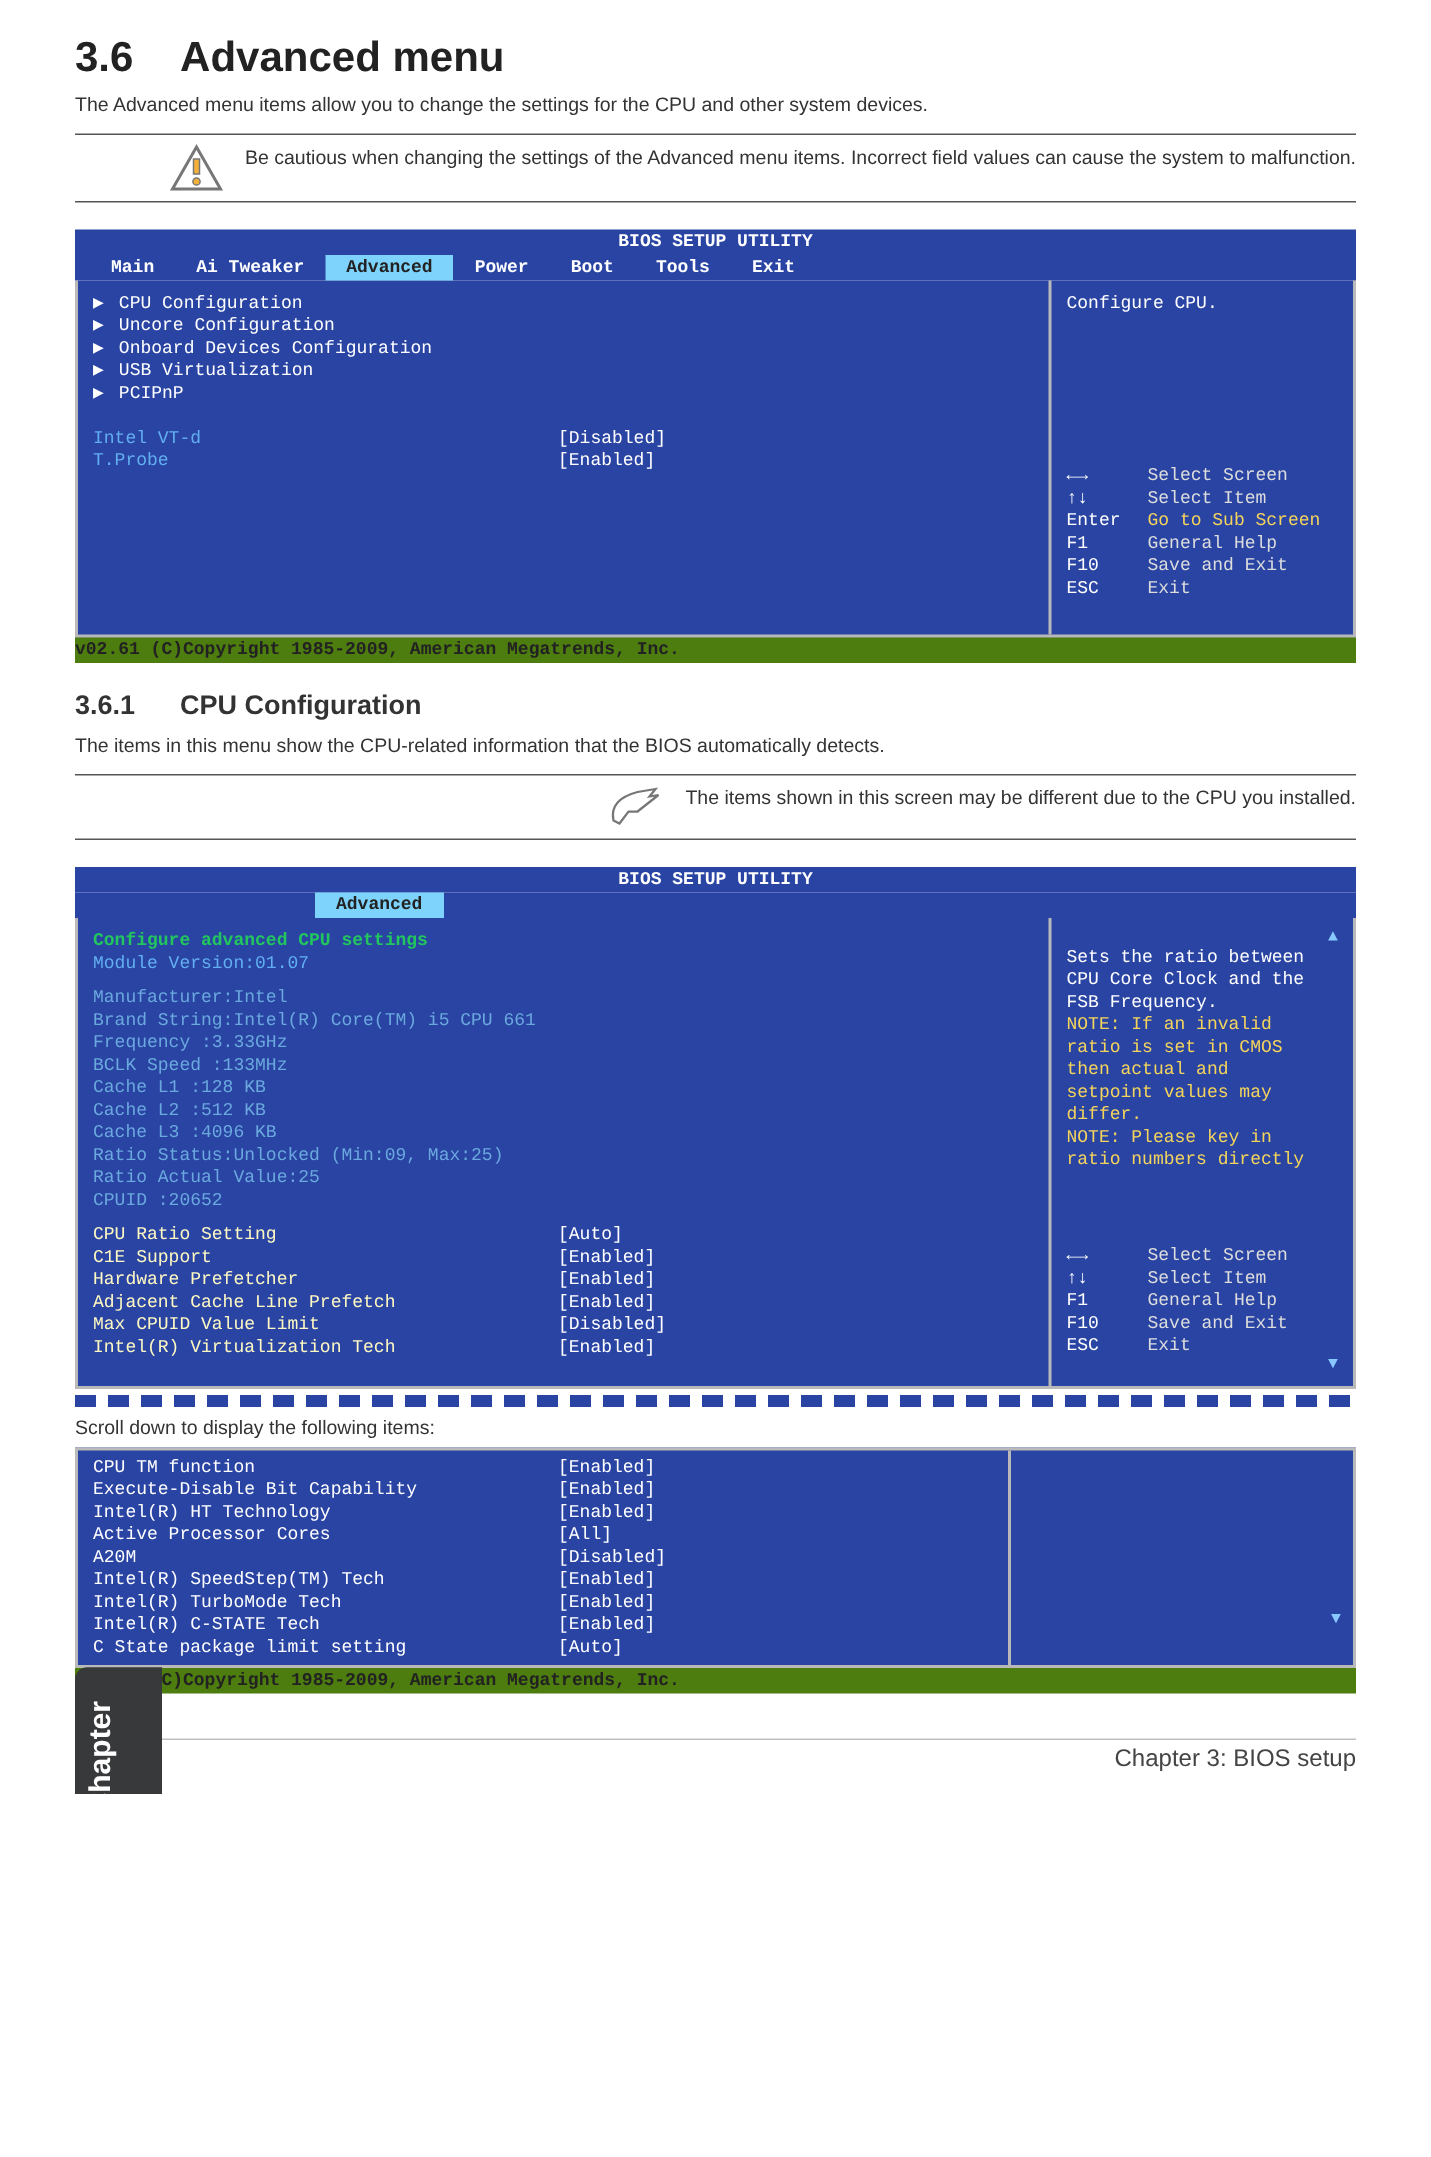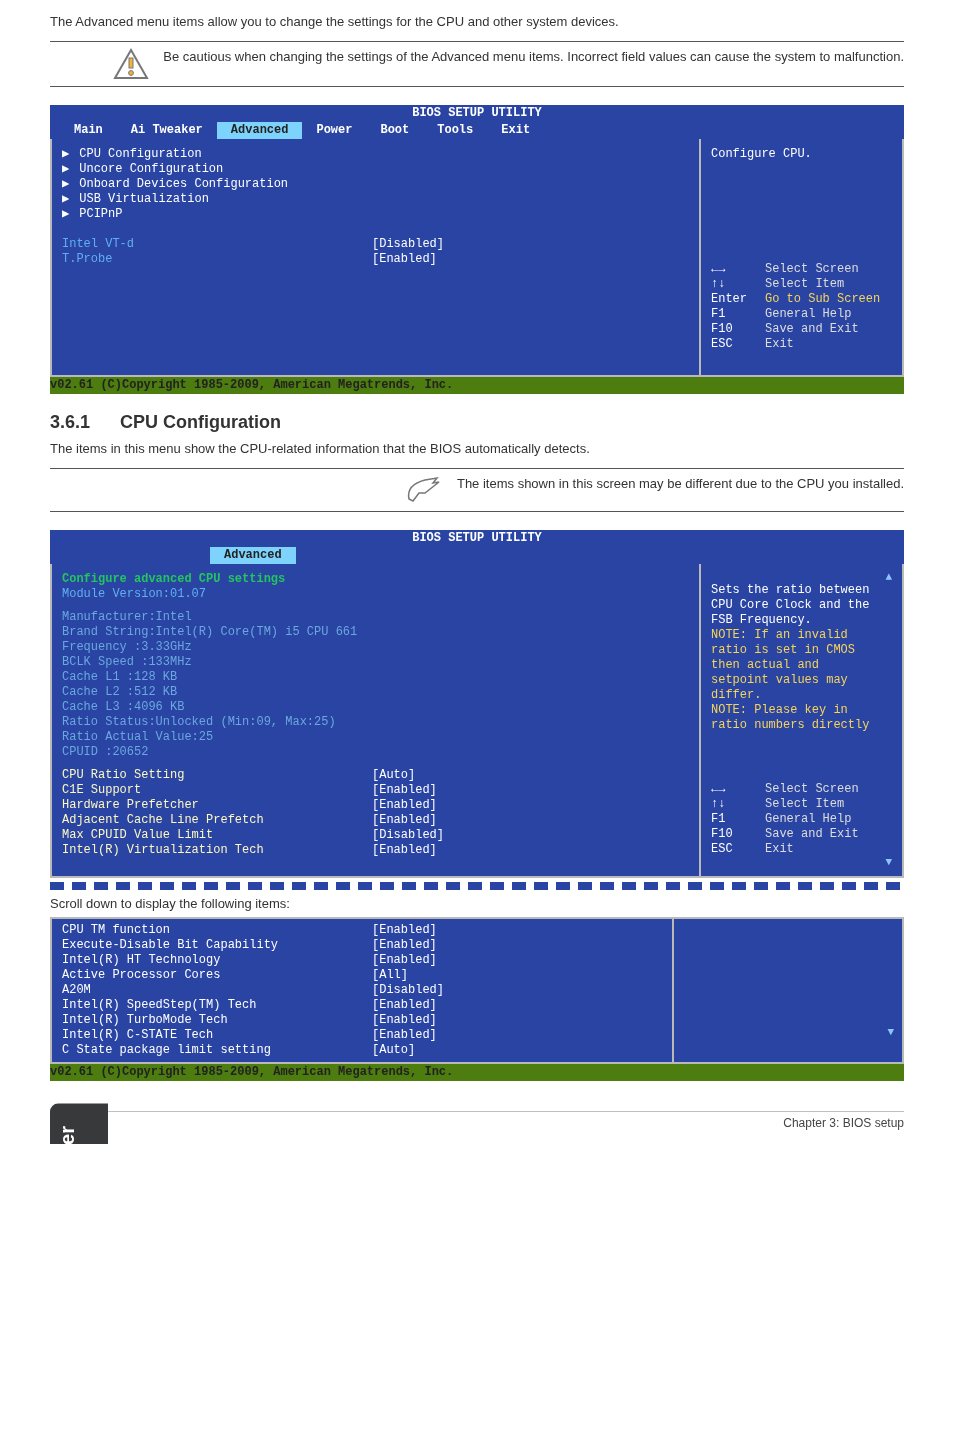--- a/index.html
+++ b/index.html
@@ -150,32 +150,35 @@
     font-weight: bold;
     font-size: 20px;
     border-radius: 0 8px 8px 0;
   }
   .page-wrap { position: relative; }
 
   
   .page-foot {
     display:flex;
     justify-content: space-between;
-    font-size: 12px;
+    font-size: 16px;
     color: #444;
     border-top: 1px solid #c0c0c0;
     margin-top: 30px;
     padding-top: 4px;
   }
 </style>
 </head>
 <body>
 
 <div class="page-wrap">
 
+<h1 class="hd">
+  <span>3.6</span>&nbsp;&nbsp;&nbsp;&nbsp;<span>Advanced menu</span>
+</h1>
 
 <div class="intro">The Advanced menu items allow you to change the settings for the CPU and other system devices.</div>
 
 <div class="callout">
   <span class="icon-box">
     <svg class="svg-icon" width="36" height="32" viewBox="0 0 36 32">
       <path d="M18 2 L34 30 L2 30 Z" fill="none" stroke="#777" stroke-width="2"></path>
       <rect x="16" y="10" width="4" height="10" fill="#f5b03a" stroke="#777" stroke-width="1"></rect>
       <circle cx="18" cy="25" r="2.4" fill="#f5b03a" stroke="#777" stroke-width="1"></circle>
     </svg>

